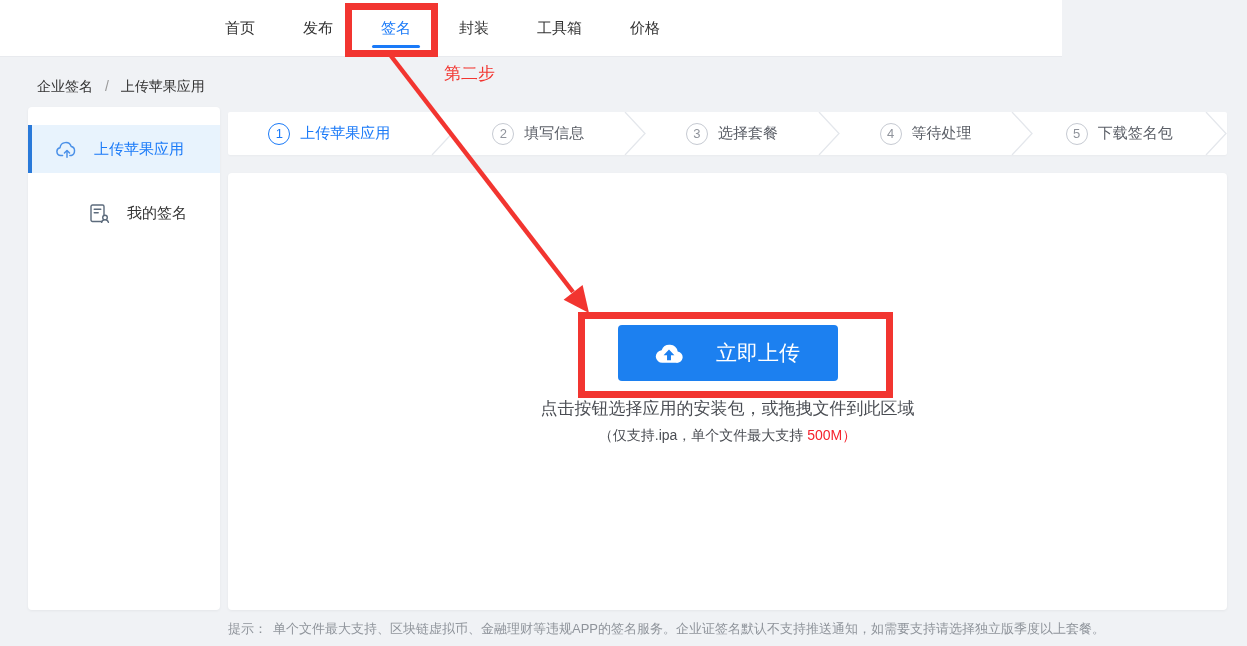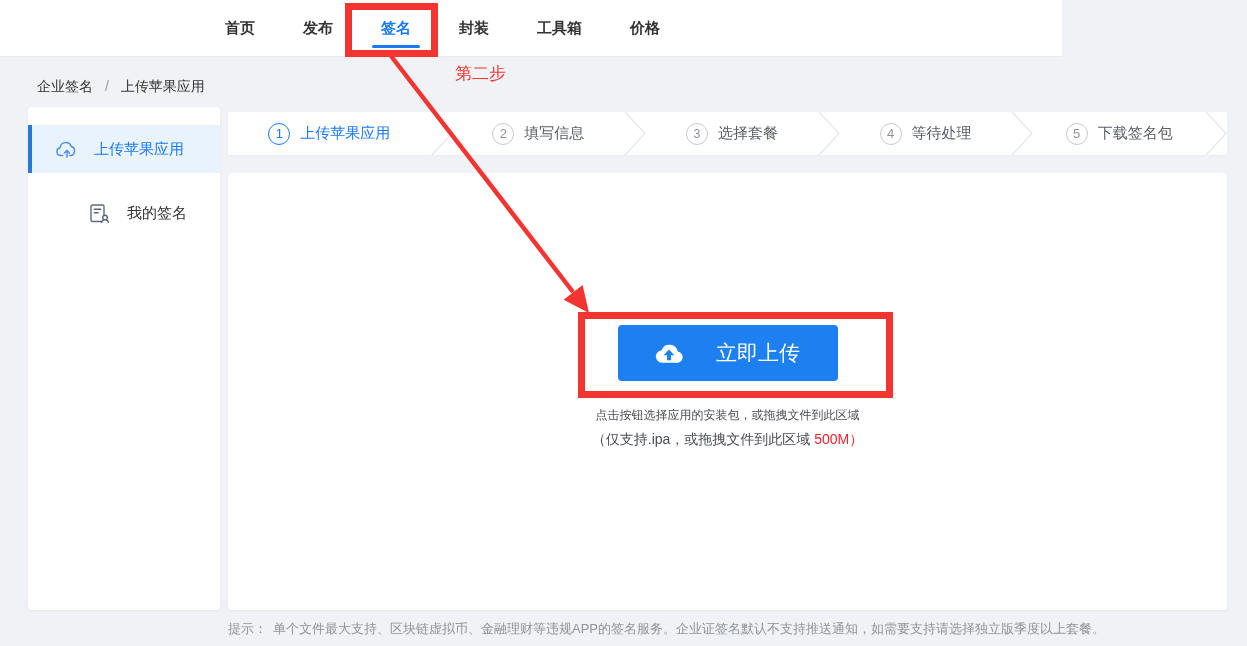--- a/index.html
+++ b/index.html
@@ -16,21 +16,21 @@
   body{
     position:relative;
     background:var(--page-bg);
     font-family:"Liberation Sans", sans-serif;
     color:#333;
     overflow:hidden;
   }
   
   .topbar{
     position:absolute;left:0;top:0;width:1062px;height:57px;
-    background:#fff;border-bottom:1px solid #e8eaee;font-weight:bold;
+    background:#fff;border-bottom:1px solid #e8eaee;
   }
   .nav{
     display:flex;align-items:center;gap:48px;
     height:100%;padding-left:225px;font-size:15px;
   }
   .nav-item{color:#333;text-decoration:none;cursor:pointer;position:relative;white-space:nowrap;}
   .nav-item.active{color:var(--accent);}
   .nav-item.active::after{
     content:'';position:absolute;left:-9px;right:-9px;bottom:-10px;height:3px;
     background:var(--accent);border-radius:2px;
@@ -80,32 +80,32 @@
     background:#fff;border-radius:4px;box-shadow:0 1px 3px rgba(0,0,0,.05);
     text-align:center;
   }
   .upload-btn{
     margin-top:152px;width:220px;height:56px;border:none;border-radius:4px;
     background:var(--button);color:#fff;font-size:21px;
     font-family:"Liberation Sans", sans-serif;
     display:inline-flex;align-items:center;justify-content:center;gap:33px;
     cursor:pointer;
   }
-  .hint1{margin-top:26px;font-size:12px;color:#4a4d53;}
+  .hint1{margin-top:16px;font-size:17px;color:#4a4d53;}
   .hint2{margin-top:7px;font-size:14px;color:#4a4d53;}
   .hint2 .red{color:var(--highlight);}
   
   .tip{position:absolute;left:228px;top:620px;width:1000px;font-size:13px;color:#8f949b;}
   .tip .tip-label{margin-right:6px;}
   
   .anno-box{position:absolute;border:7px solid var(--annotation);z-index:50;pointer-events:none;}
   .anno-box.nav-box{left:345px;top:3px;width:93px;height:54px;}
   .anno-box.btn-box{left:578px;top:312px;width:315px;height:86px;}
   .anno-text{
-    position:absolute;left:455px;top:62px;z-index:50;
+    position:absolute;left:444px;top:62px;z-index:50;
     color:var(--annotation);font-size:17px;pointer-events:none;
   }
   .anno-arrow{position:absolute;left:0;top:0;z-index:49;pointer-events:none;}
 </style>
 </head>
 <body>
 
 <header class="topbar">
   <nav class="nav">
     <a class="nav-item">首页</a>
@@ -189,21 +189,21 @@
   <button class="upload-btn">
     <span style="display:inline-flex;">
       <svg width="28" height="21" viewBox="0 0 27 20">
         <path fill="#fff" d="M21.9 8.1A8.1 8.1 0 0 0 6.4 6.8 6.1 6.1 0 0 0 7.4 19h13a5.5 5.5 0 0 0 1.5-10.9z"></path>
         <path fill="#1c80f0" d="M13.5 6.2l5.2 5.4h-3.3v4.8h-3.8v-4.8H8.3z"></path>
       </svg>
     </span>
     <span>立即上传</span>
   </button>
   <p class="hint1">点击按钮选择应用的安装包，或拖拽文件到此区域</p>
-  <p class="hint2"><span>（仅支持.ipa，或拖拽文件到此区域 </span><span class="red">500M</span><span class="red">）</span></p>
+  <p class="hint2"><span>（仅支持.ipa，单个文件最大支持 </span><span class="red">500M</span><span class="red">）</span></p>
 </main>
 
 <footer class="tip">
   <span class="tip-label">提示：</span><span>单个文件最大支持、区块链虚拟币、金融理财等违规APP的签名服务。企业证签名默认不支持推送通知，如需要支持请选择独立版季度以上套餐。</span>
 </footer>
 
 <div class="anno-box nav-box"></div>
 <div class="anno-text">第二步</div>
 <div class="anno-box btn-box"></div>
 <svg class="anno-arrow" width="1247" height="646" viewBox="0 0 1247 646">

